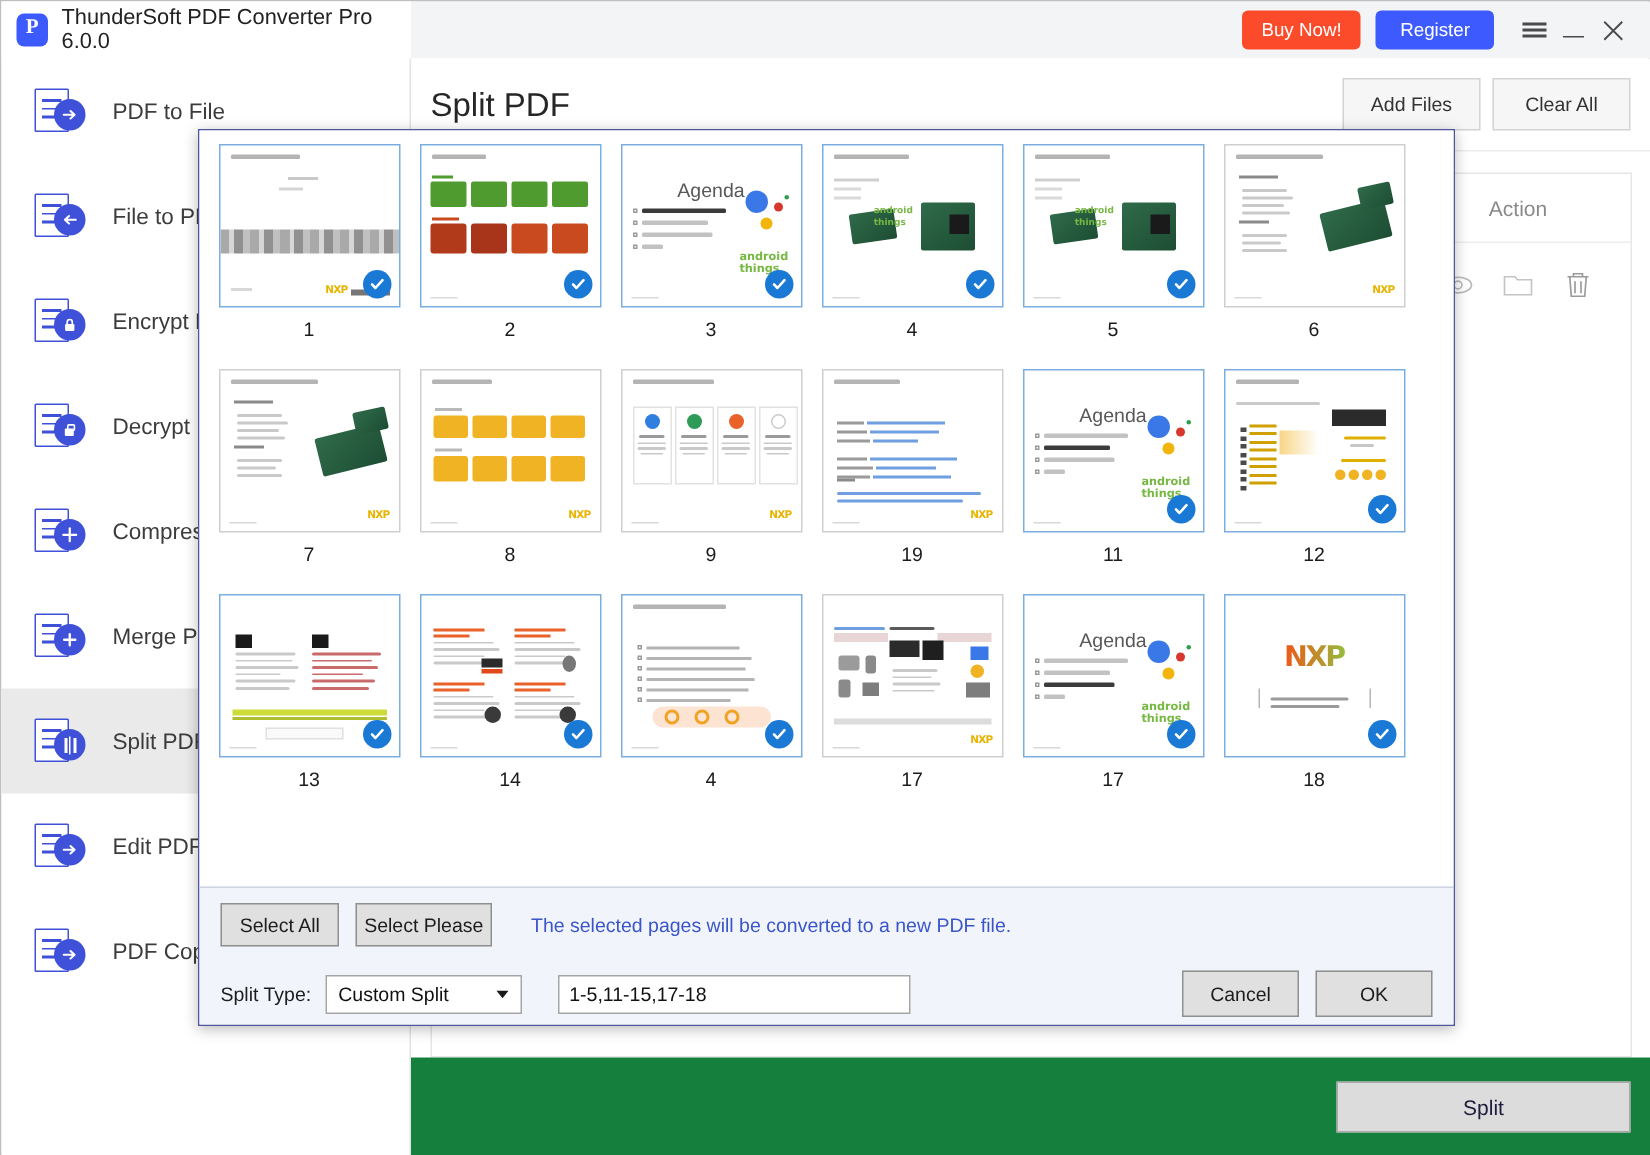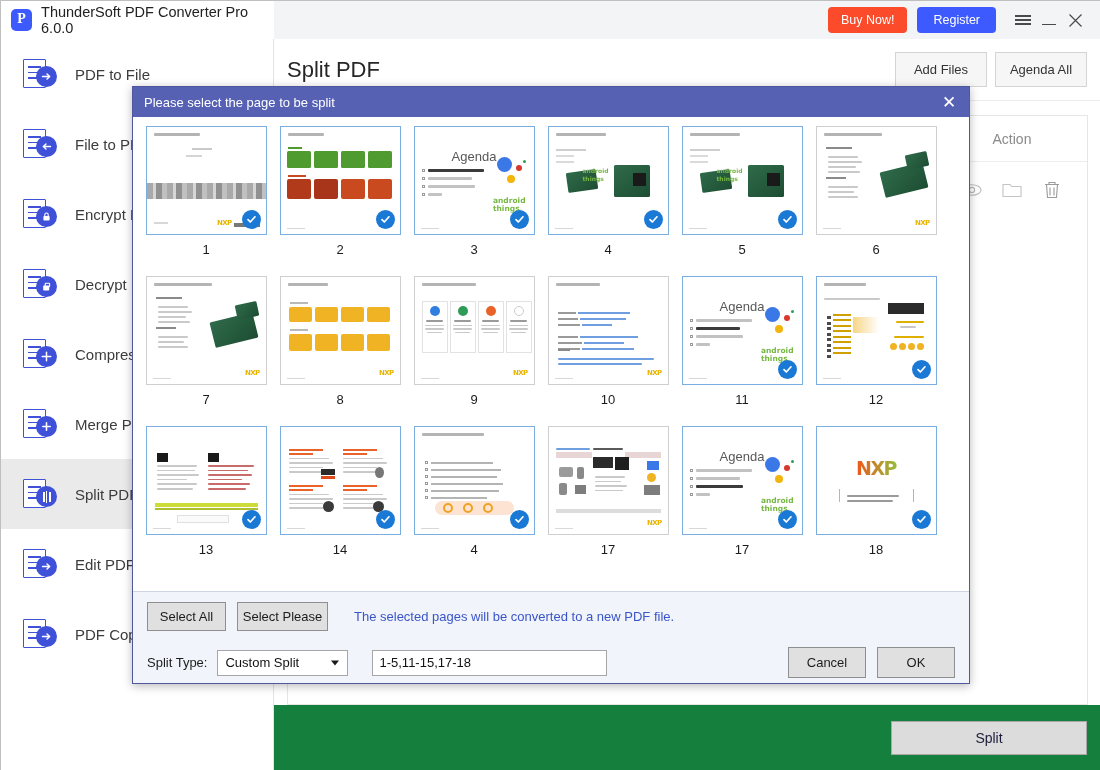--- a/index.html
+++ b/index.html
@@ -504,21 +504,21 @@
         </div>
         <div class="side-label">PDF Copy Protect</div>
       </div>
     </div>
 
   <div class="main">
     <div class="main-head">
       <div class="page-title">Split PDF</div>
       <div class="head-btns">
         <button class="flatbtn">Add Files</button>
-        <button class="flatbtn">Agenda All</button>
+        <button class="flatbtn">Clear All</button>
       </div>
     </div>
 
     <div class="filelist">
       <div class="fl-head">
         <div class="fl-col-action">Action</div>
       </div>
       <div class="fl-row">
         <div class="act-icon">
           <svg width="22" height="22" viewBox="0 0 22 22">
@@ -538,24 +538,20 @@
         </div>
       </div>
     </div>
 
     <div class="main-foot">
       <button class="split-btn">Split</button>
     </div>
   </div>
 
   <div class="modal">
-    <div class="modal-title">
-      <span>Please select the page to be split</span>
-      <span class="modal-close">✕</span>
-    </div>
 
     <div class="thumbs-area">
       <div class="thumbs-grid" id="thumbs">
           <div class="thumb-cell">
             <div class="thumb-box sel">
               <div class="sl">
                 <div class="h" style="width:46px;height:2.6px;background:#b4b4b4;border-radius:1px;margin-bottom:4px;"></div>
                 <div style="width:20px;height:2px;background:#c9c9c9;margin:12px 0 0 38px;"></div>
                 <div style="width:16px;height:2px;background:#d5d5d5;margin:5px 0 0 32px;"></div>
                 <div class="filmstrip" style="top:56px;"></div>
@@ -788,21 +784,21 @@
                 <div style="position:absolute;left:9px;top:50px;"><span style="display:inline-block;width:20px;height:1.6px;background:#9a9a9a;vertical-align:middle;"></span><span style="display:inline-block;width:58px;height:1.6px;background:#6f9fe0;margin-left:2px;vertical-align:middle;"></span></div>
                 <div style="position:absolute;left:9px;top:56px;"><span style="display:inline-block;width:24px;height:1.6px;background:#9a9a9a;vertical-align:middle;"></span><span style="display:inline-block;width:40px;height:1.6px;background:#6f9fe0;margin-left:2px;vertical-align:middle;"></span></div>
                 <div style="position:absolute;left:9px;top:62px;"><span style="display:inline-block;width:22px;height:1.6px;background:#9a9a9a;vertical-align:middle;"></span><span style="display:inline-block;width:52px;height:1.6px;background:#6f9fe0;margin-left:2px;vertical-align:middle;"></span></div>
                 <div style="position:absolute;left:9px;top:72px;width:12px;height:2px;background:#8a8a8a;"></div>
                 <div class="ln" style="position:absolute;left:9px;top:78px;width:96px;background:#6f9fe0;"></div>
                 <div class="ln" style="position:absolute;left:9px;top:83px;width:84px;background:#6f9fe0;"></div>
                 <div class="nxp">NXP</div>
                 <div class="foot"></div>
               </div>
             </div>
-            <div class="thumb-num">10</div>
+            <div class="thumb-num">19</div>
           </div>
           <div class="thumb-cell">
             <div class="thumb-box sel">
               <div class="sl">
                 <div class="agenda-t">Agenda</div>
                 <div style="margin-top:4px;">
                   <div class="agenda-li">
                     <span class="bx"></span>
                     <span class="tx" style="width:56px;"></span>
                   </div>

